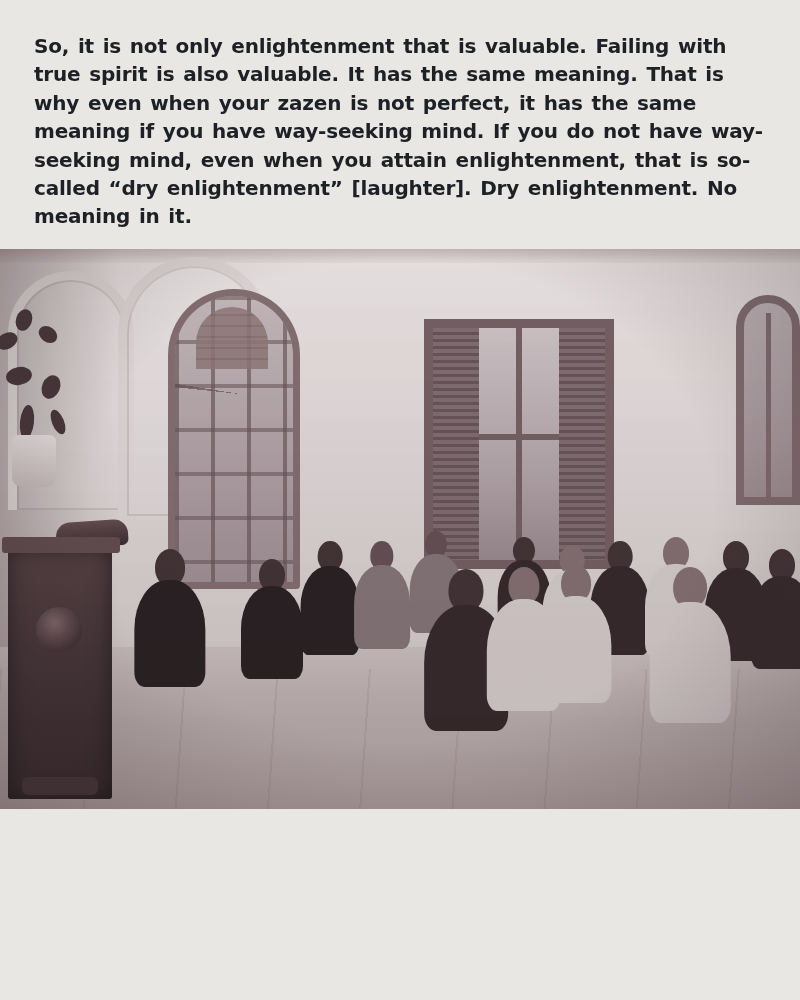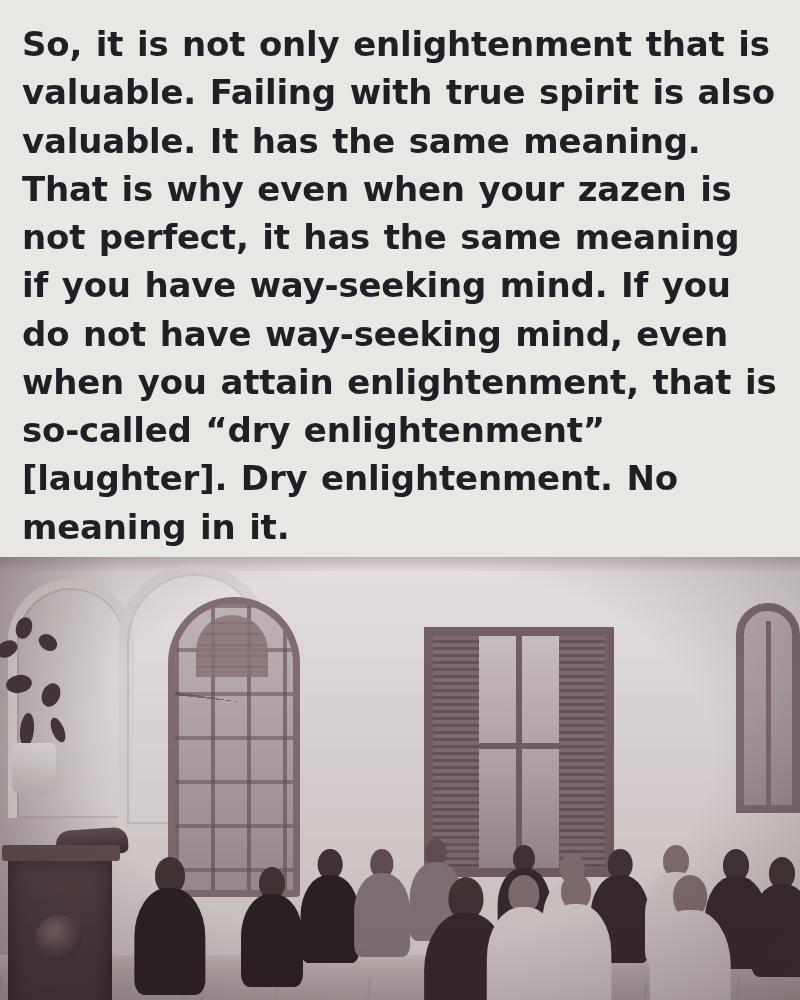--- a/index.html
+++ b/index.html
@@ -20,26 +20,26 @@
     background: #e9e7e4;
     display: flex;
     flex-direction: column;
   }
   .quote-block {
     padding: 20px 22px 6px 22px;
     box-sizing: border-box;
   }
   .quote-text {
     font-family: "DejaVu Sans", sans-serif;
-    font-size: 34px;
+    font-size: 20px;
     line-height: 1.42;
     font-weight: 700;
     letter-spacing: -0.2px;
     color: #1d2125;
-    margin: 0;
+    margin: 12px;
     word-spacing: 2px;
   }
   .photo-wrap {
     position: relative;
     width: 800px;
     height: 560px;
     overflow: hidden;
     background: #cfc5c2;
   }
   

